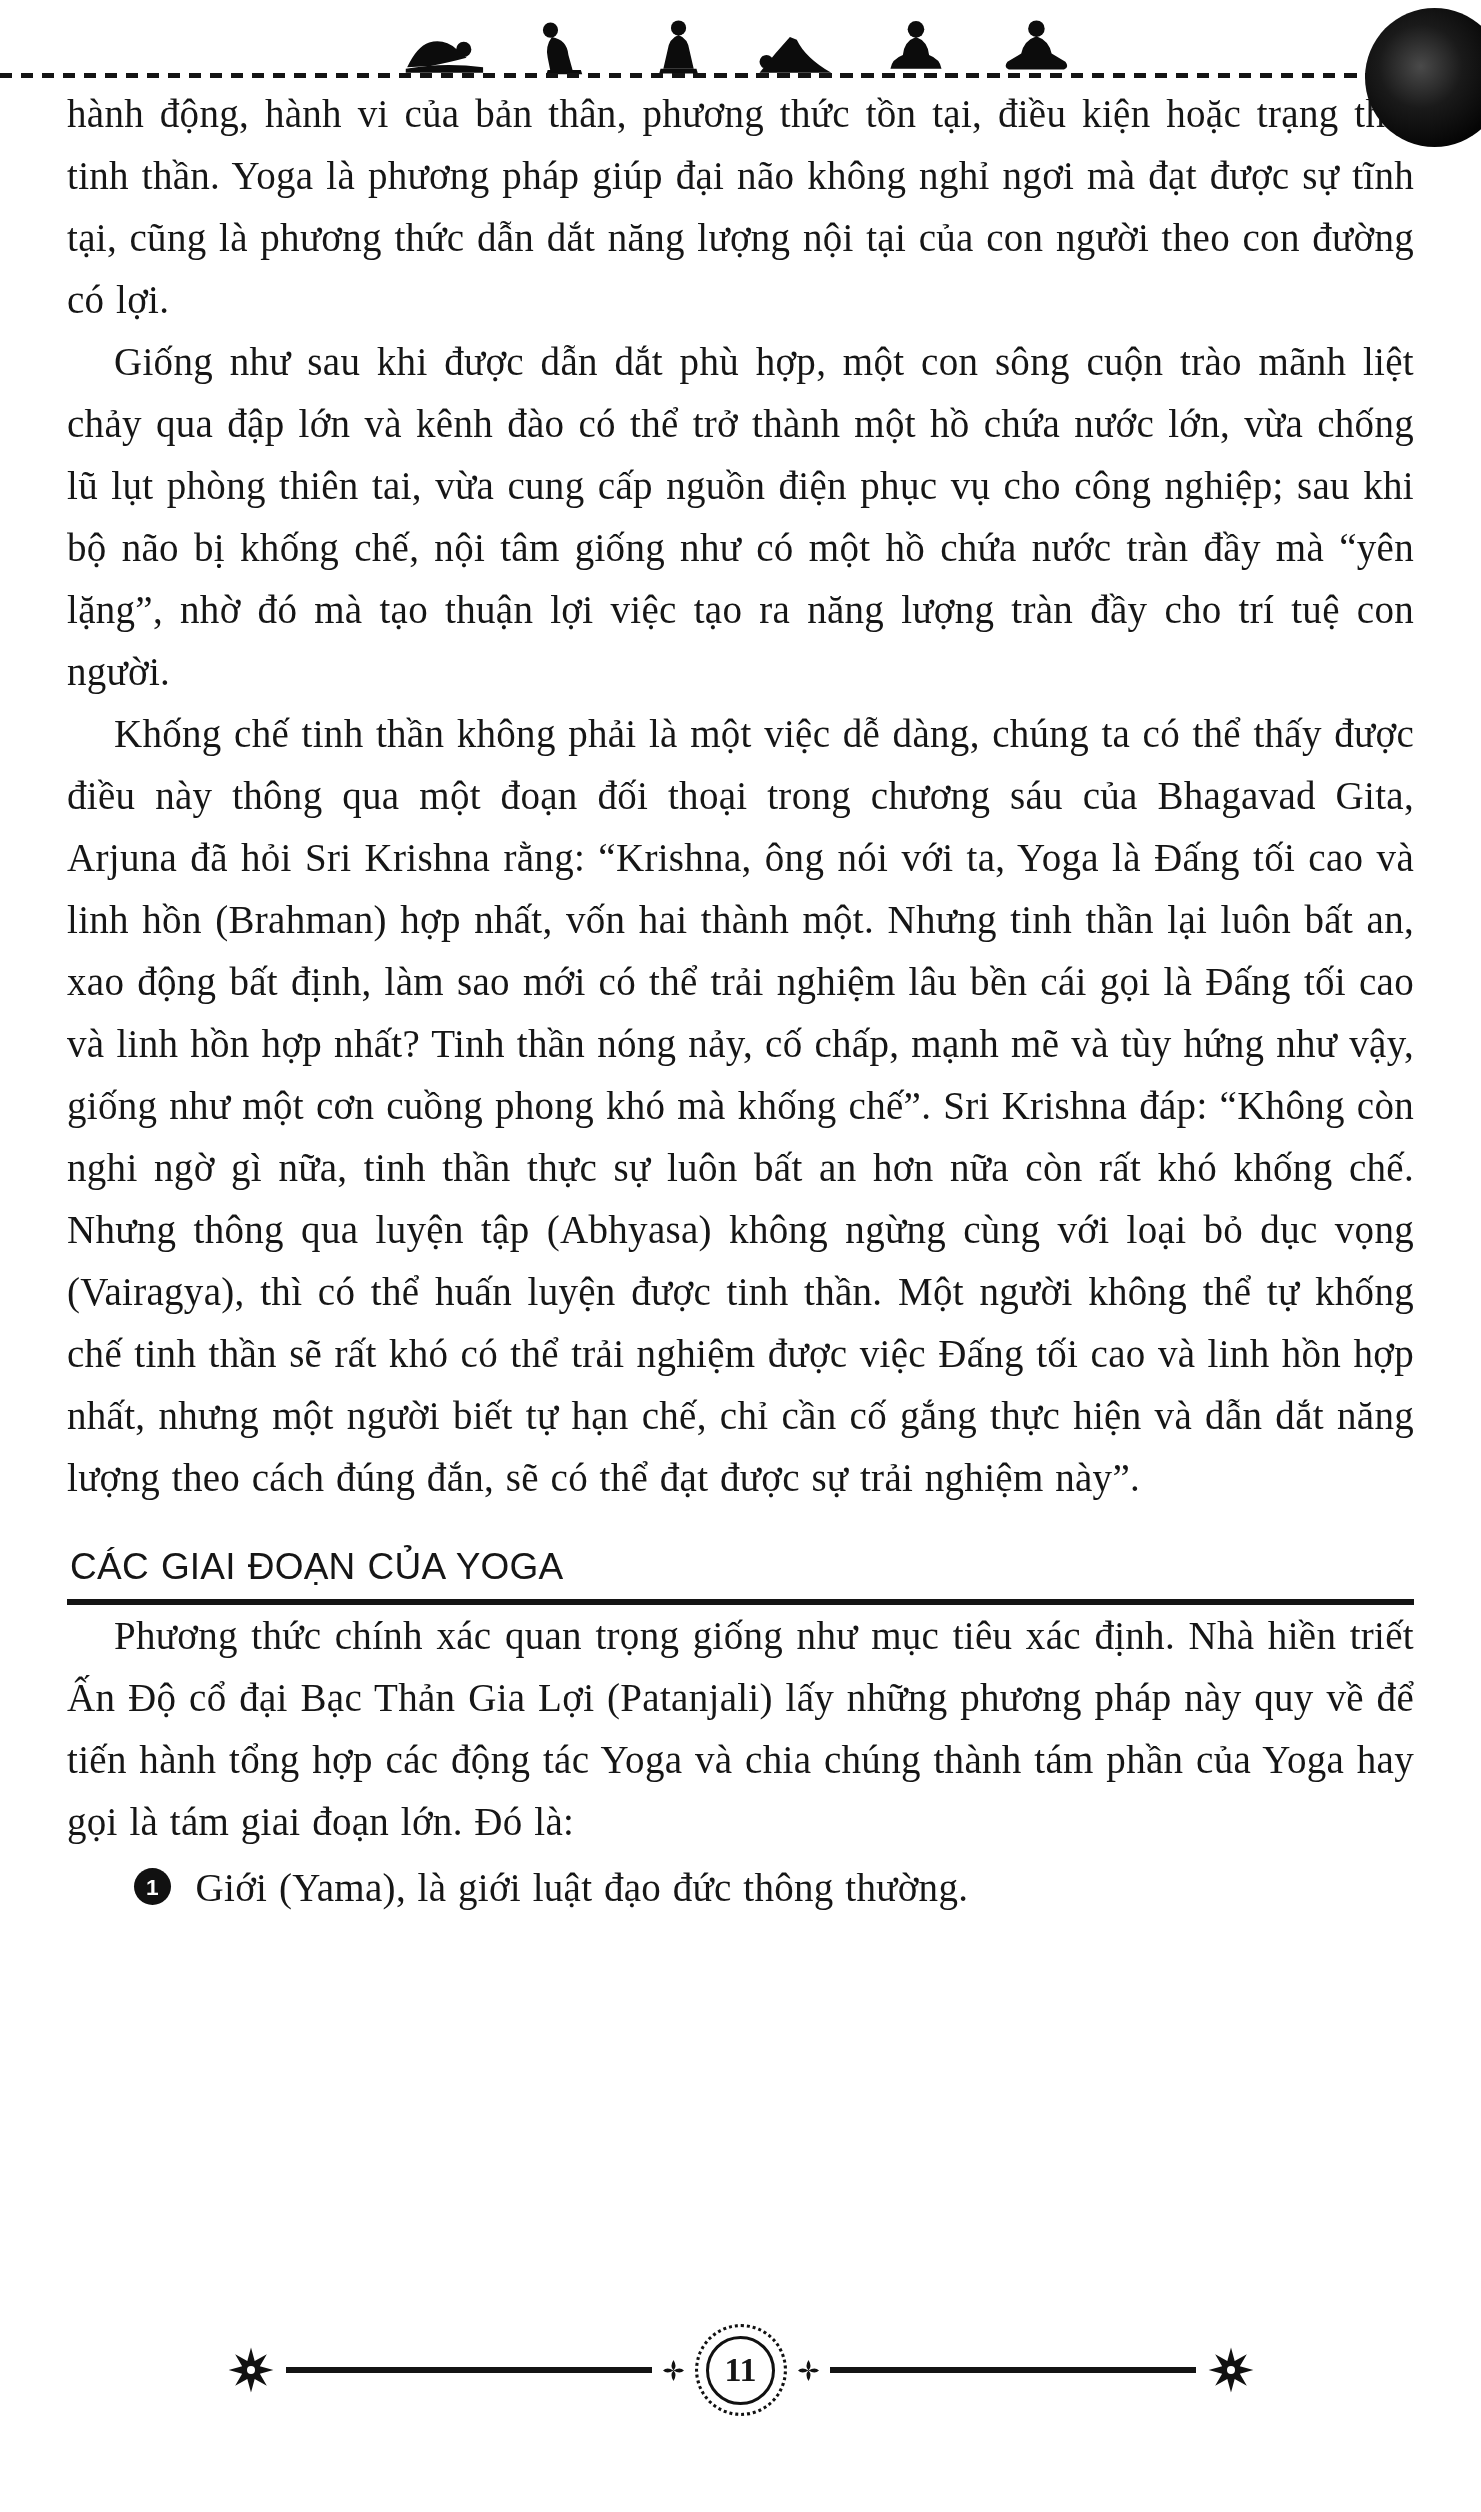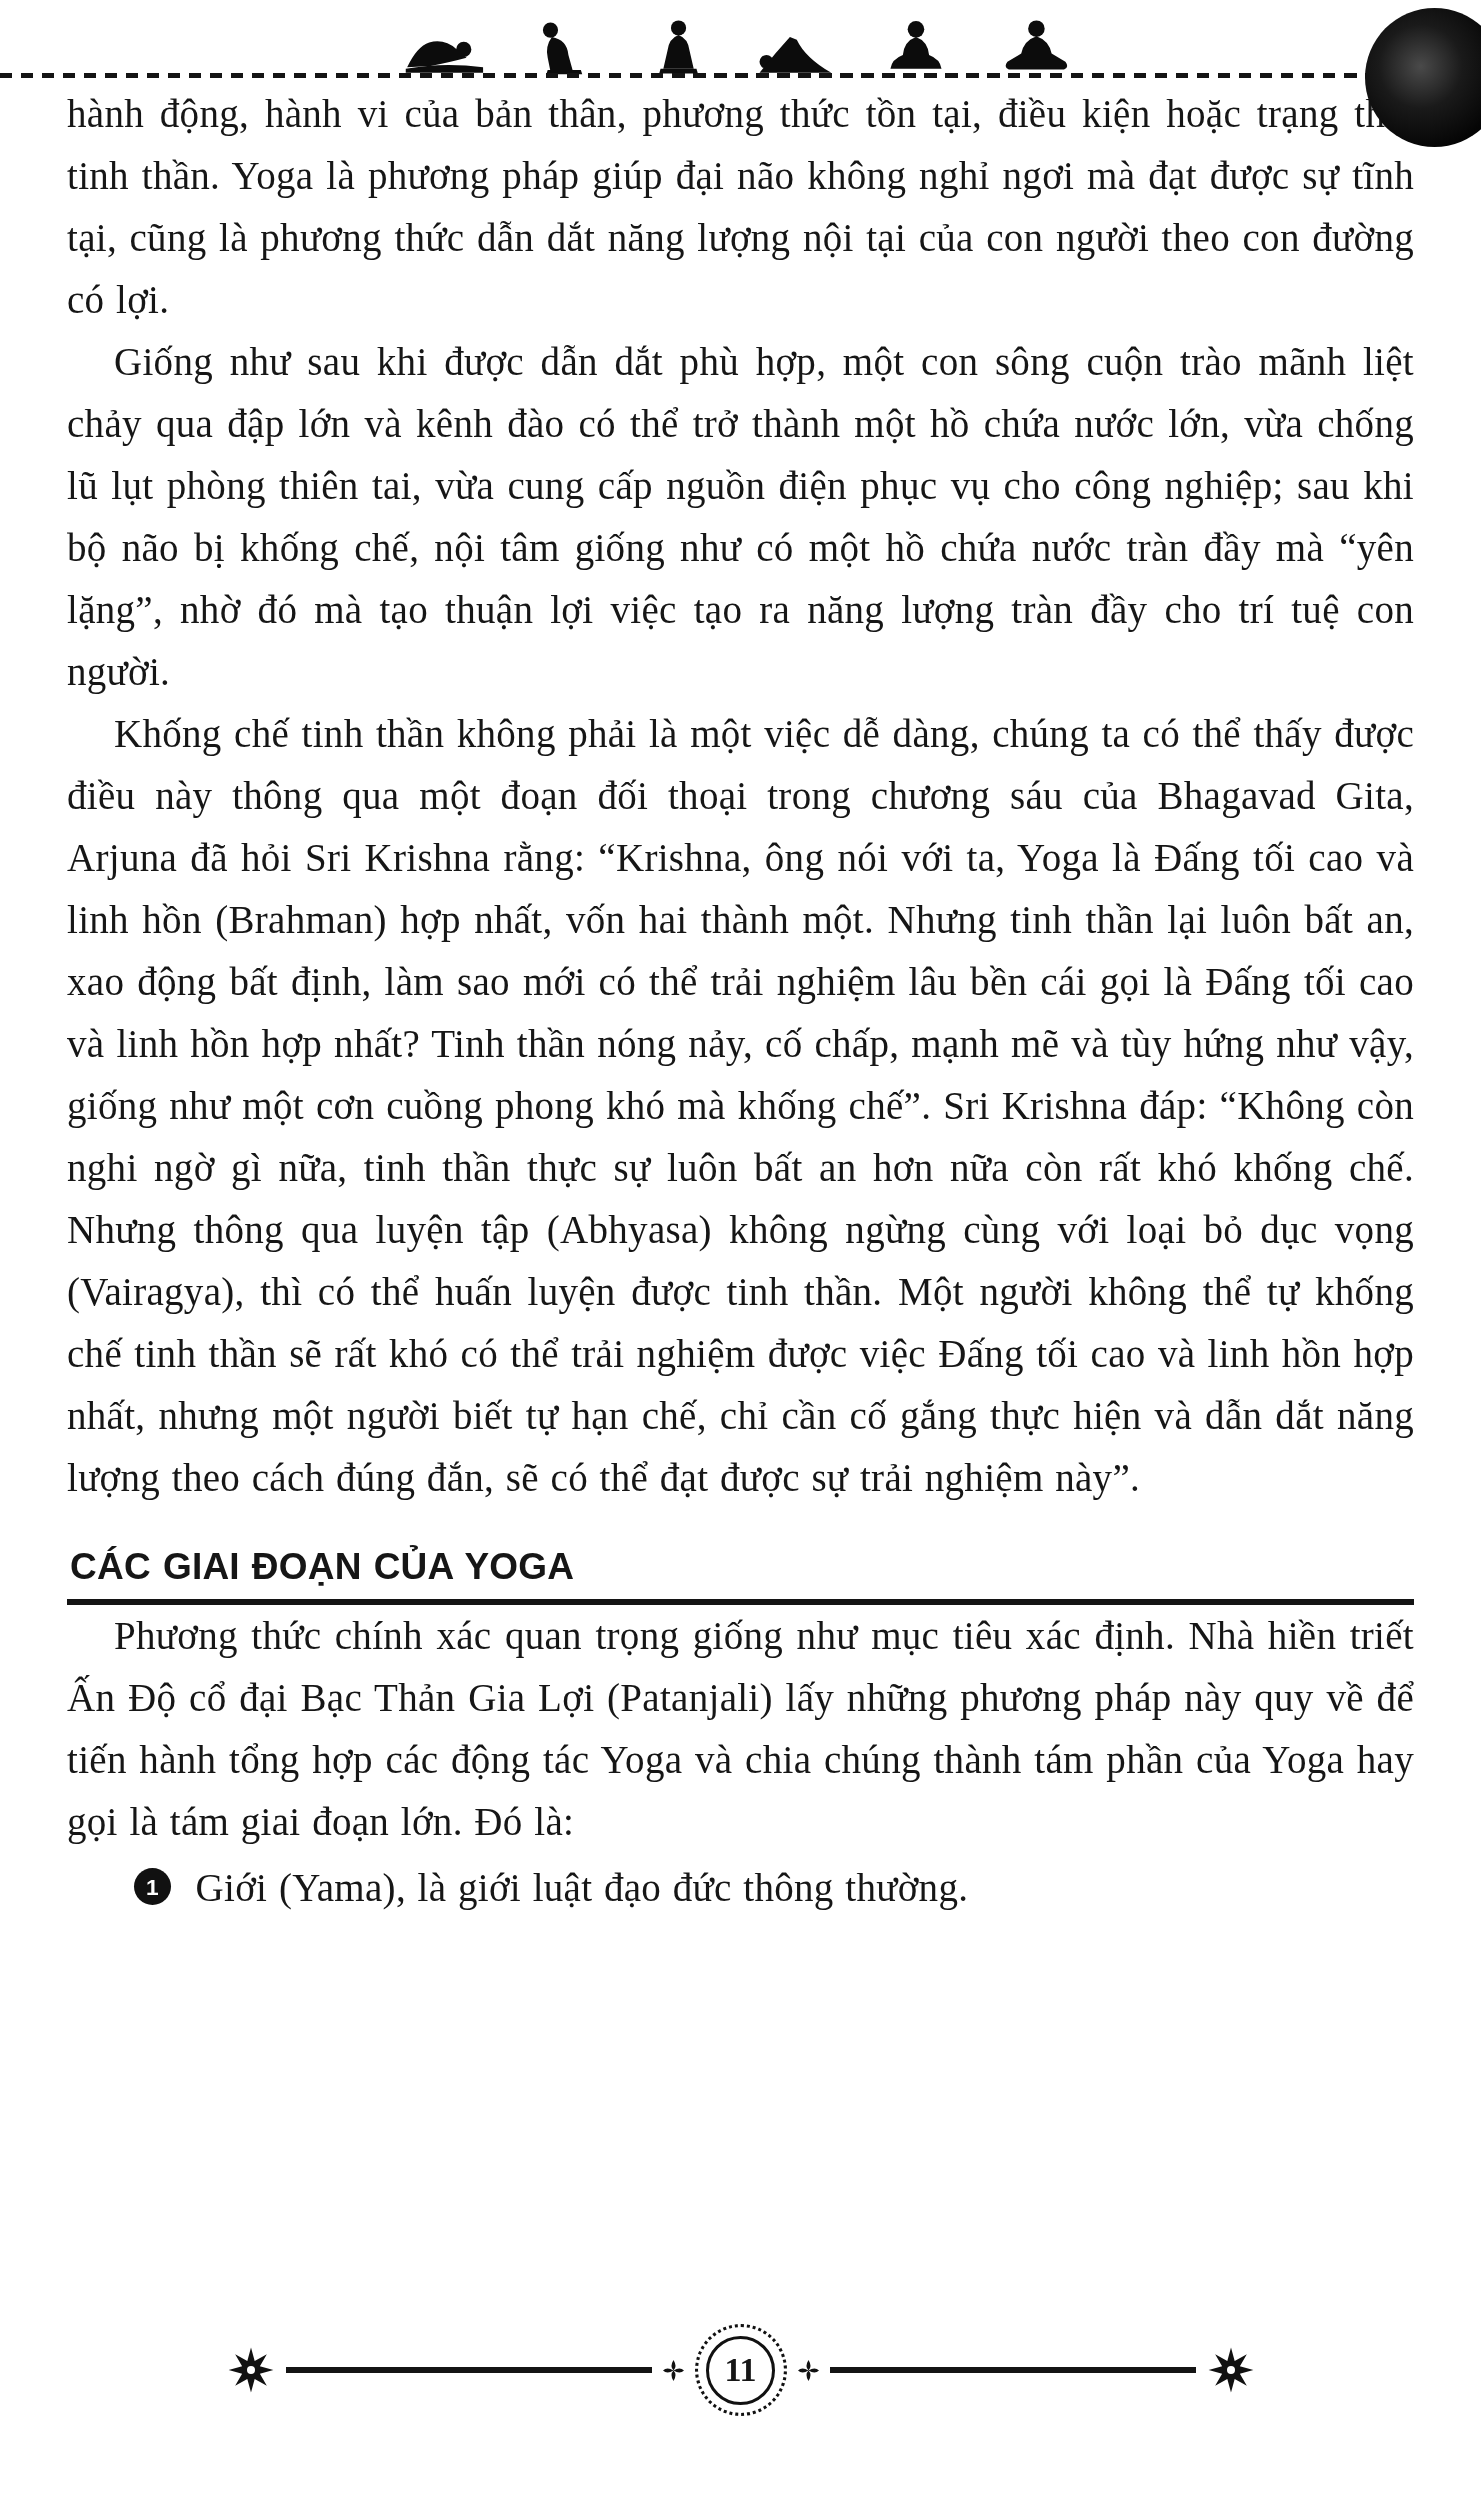--- a/index.html
+++ b/index.html
@@ -33,21 +33,21 @@
     position:absolute;left:67px;right:67px;top:83px;
     font-size:39px;line-height:62px;text-align:justify;
     letter-spacing:0.3px;word-spacing:1.6px;
   }
   .content p{margin:0;}
   .content p.indent{text-indent:47px;}
 
   .section{margin-top:39px;}
   .section-heading{
     font-family:"Liberation Sans","DejaVu Sans",sans-serif;
-    font-weight:700;font-size:37px;line-height:1;letter-spacing:0.2px;
+    font-weight:400;font-size:37px;line-height:1;letter-spacing:0.2px;
     padding-left:3.1px;
     margin-top:35px;
   }
   .section-rule{height:5.5px;background:#141414;margin-top:14px;}
   .after-heading{margin-top:28px;}
 
   .bullet-item{
     margin-top:4.7px;padding-left:67px;
     display:flex;align-items:flex-start;gap:15.6px;
   }

